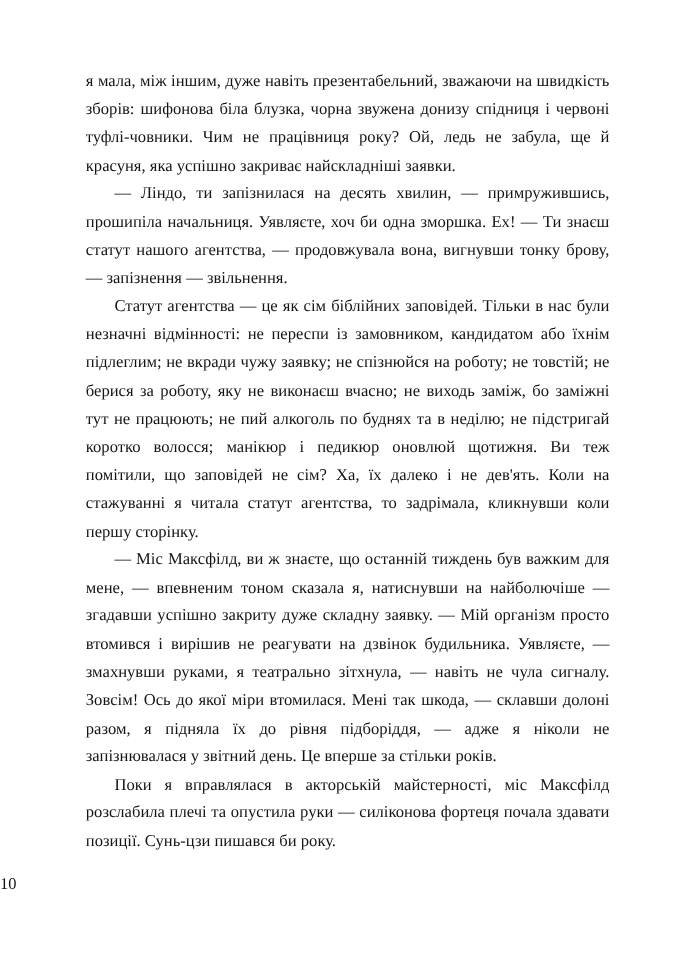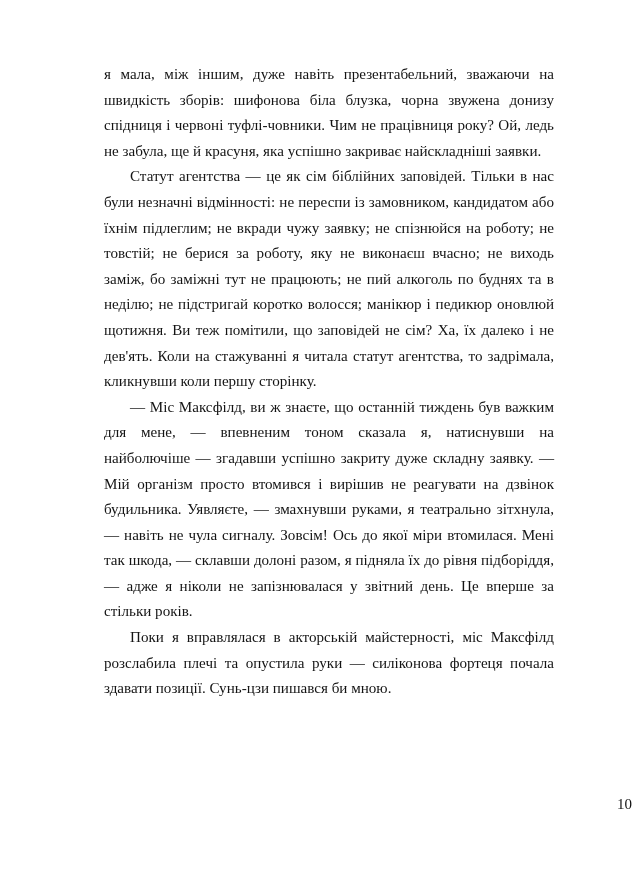--- a/index.html
+++ b/index.html
@@ -12,51 +12,52 @@
     background: #ffffff;
     font-family: "Liberation Serif", serif;
     color: #1a1a1a;
     overflow: hidden;
   }
   .page {
     position: relative;
     width: 632px;
     height: 871px;
     box-sizing: border-box;
-    padding: 62px 78px 0 104px;
+    padding: 62px 78px 0 78px;
   }
   .body-text {
     font-size: 15.1px;
     line-height: 25.6px;
     text-align: justify;
     text-justify: inter-word;
     hyphens: manual;
     color: #141414;
   }
   .body-text p {
     margin: 0;
   }
   .body-text p.indent {
     text-indent: 26px;
   }
   .page-number {
     position: absolute;
     left: 0;
     right: 0;
     top: 795px;
-    text-align: right;
+    text-align: left;
     font-size: 15px;
     line-height: 18px;
     color: #141414;
   }
 </style>
 </head>
 <body>
 
 <div class="page">
   <div class="body-text">
     <p>я мала, між іншим, дуже навіть презентабельний, зважаючи на швидкість зборів: шифонова біла блузка, чорна звужена донизу спідниця і червоні туфлі-човники. Чим не працівниця року? Ой, ледь не забула, ще й красуня, яка успішно закриває найскладніші заявки.</p>
+    <p class="indent">— Ліндо, ти запізнилася на десять хвилин, — примружившись, прошипіла начальниця. Уявляєте, хоч би одна зморшка. Ех! — Ти знаєш статут нашого агентства, — продовжувала вона, вигнувши тонку брову, — запізнення — звільнення.</p>
     <p class="indent">Статут агентства — це як сім біблійних заповідей. Тільки в нас були незначні відмінності: не переспи із замовником, кандидатом або їхнім підлеглим; не вкради чужу заявку; не спізнюйся на роботу; не товстій; не берися за роботу, яку не виконаєш вчасно; не виходь заміж, бо заміжні тут не працюють; не пий алкоголь по буднях та в неділю; не підстригай коротко волосся; манікюр і педикюр оновлюй щотижня. Ви теж помітили, що заповідей не сім? Ха, їх далеко і не дев'ять. Коли на стажуванні я читала статут агентства, то задрімала, кликнувши коли першу сторінку.</p>
     <p class="indent">— Міс Максфілд, ви ж знаєте, що останній тиждень був важким для мене, — впевненим тоном сказала я, натиснувши на найболючіше — згадавши успішно закриту дуже складну заявку. — Мій організм просто втомився і вирішив не реагувати на дзвінок будильника. Уявляєте, — змахнувши руками, я театрально зітхнула, — навіть не чула сигналу. Зовсім! Ось до якої міри втомилася. Мені так шкода, — склавши долоні разом, я підняла їх до рівня підборіддя, — адже я ніколи не запізнювалася у звітний день. Це вперше за стільки років.</p>
-    <p class="indent">Поки я вправлялася в акторській майстерності, міс Максфілд розслабила плечі та опустила руки — силіконова фортеця почала здавати позиції. Сунь-цзи пишався би мною.</p>
+    <p class="indent">Поки я вправлялася в акторській майстерності, міс Максфілд розслабила плечі та опустила руки — силіконова фортеця почала здавати позиції. Сунь-цзи пишався би року.</p>
   </div>
   <div class="page-number">10</div>
 </div>
 
 </body></html>

